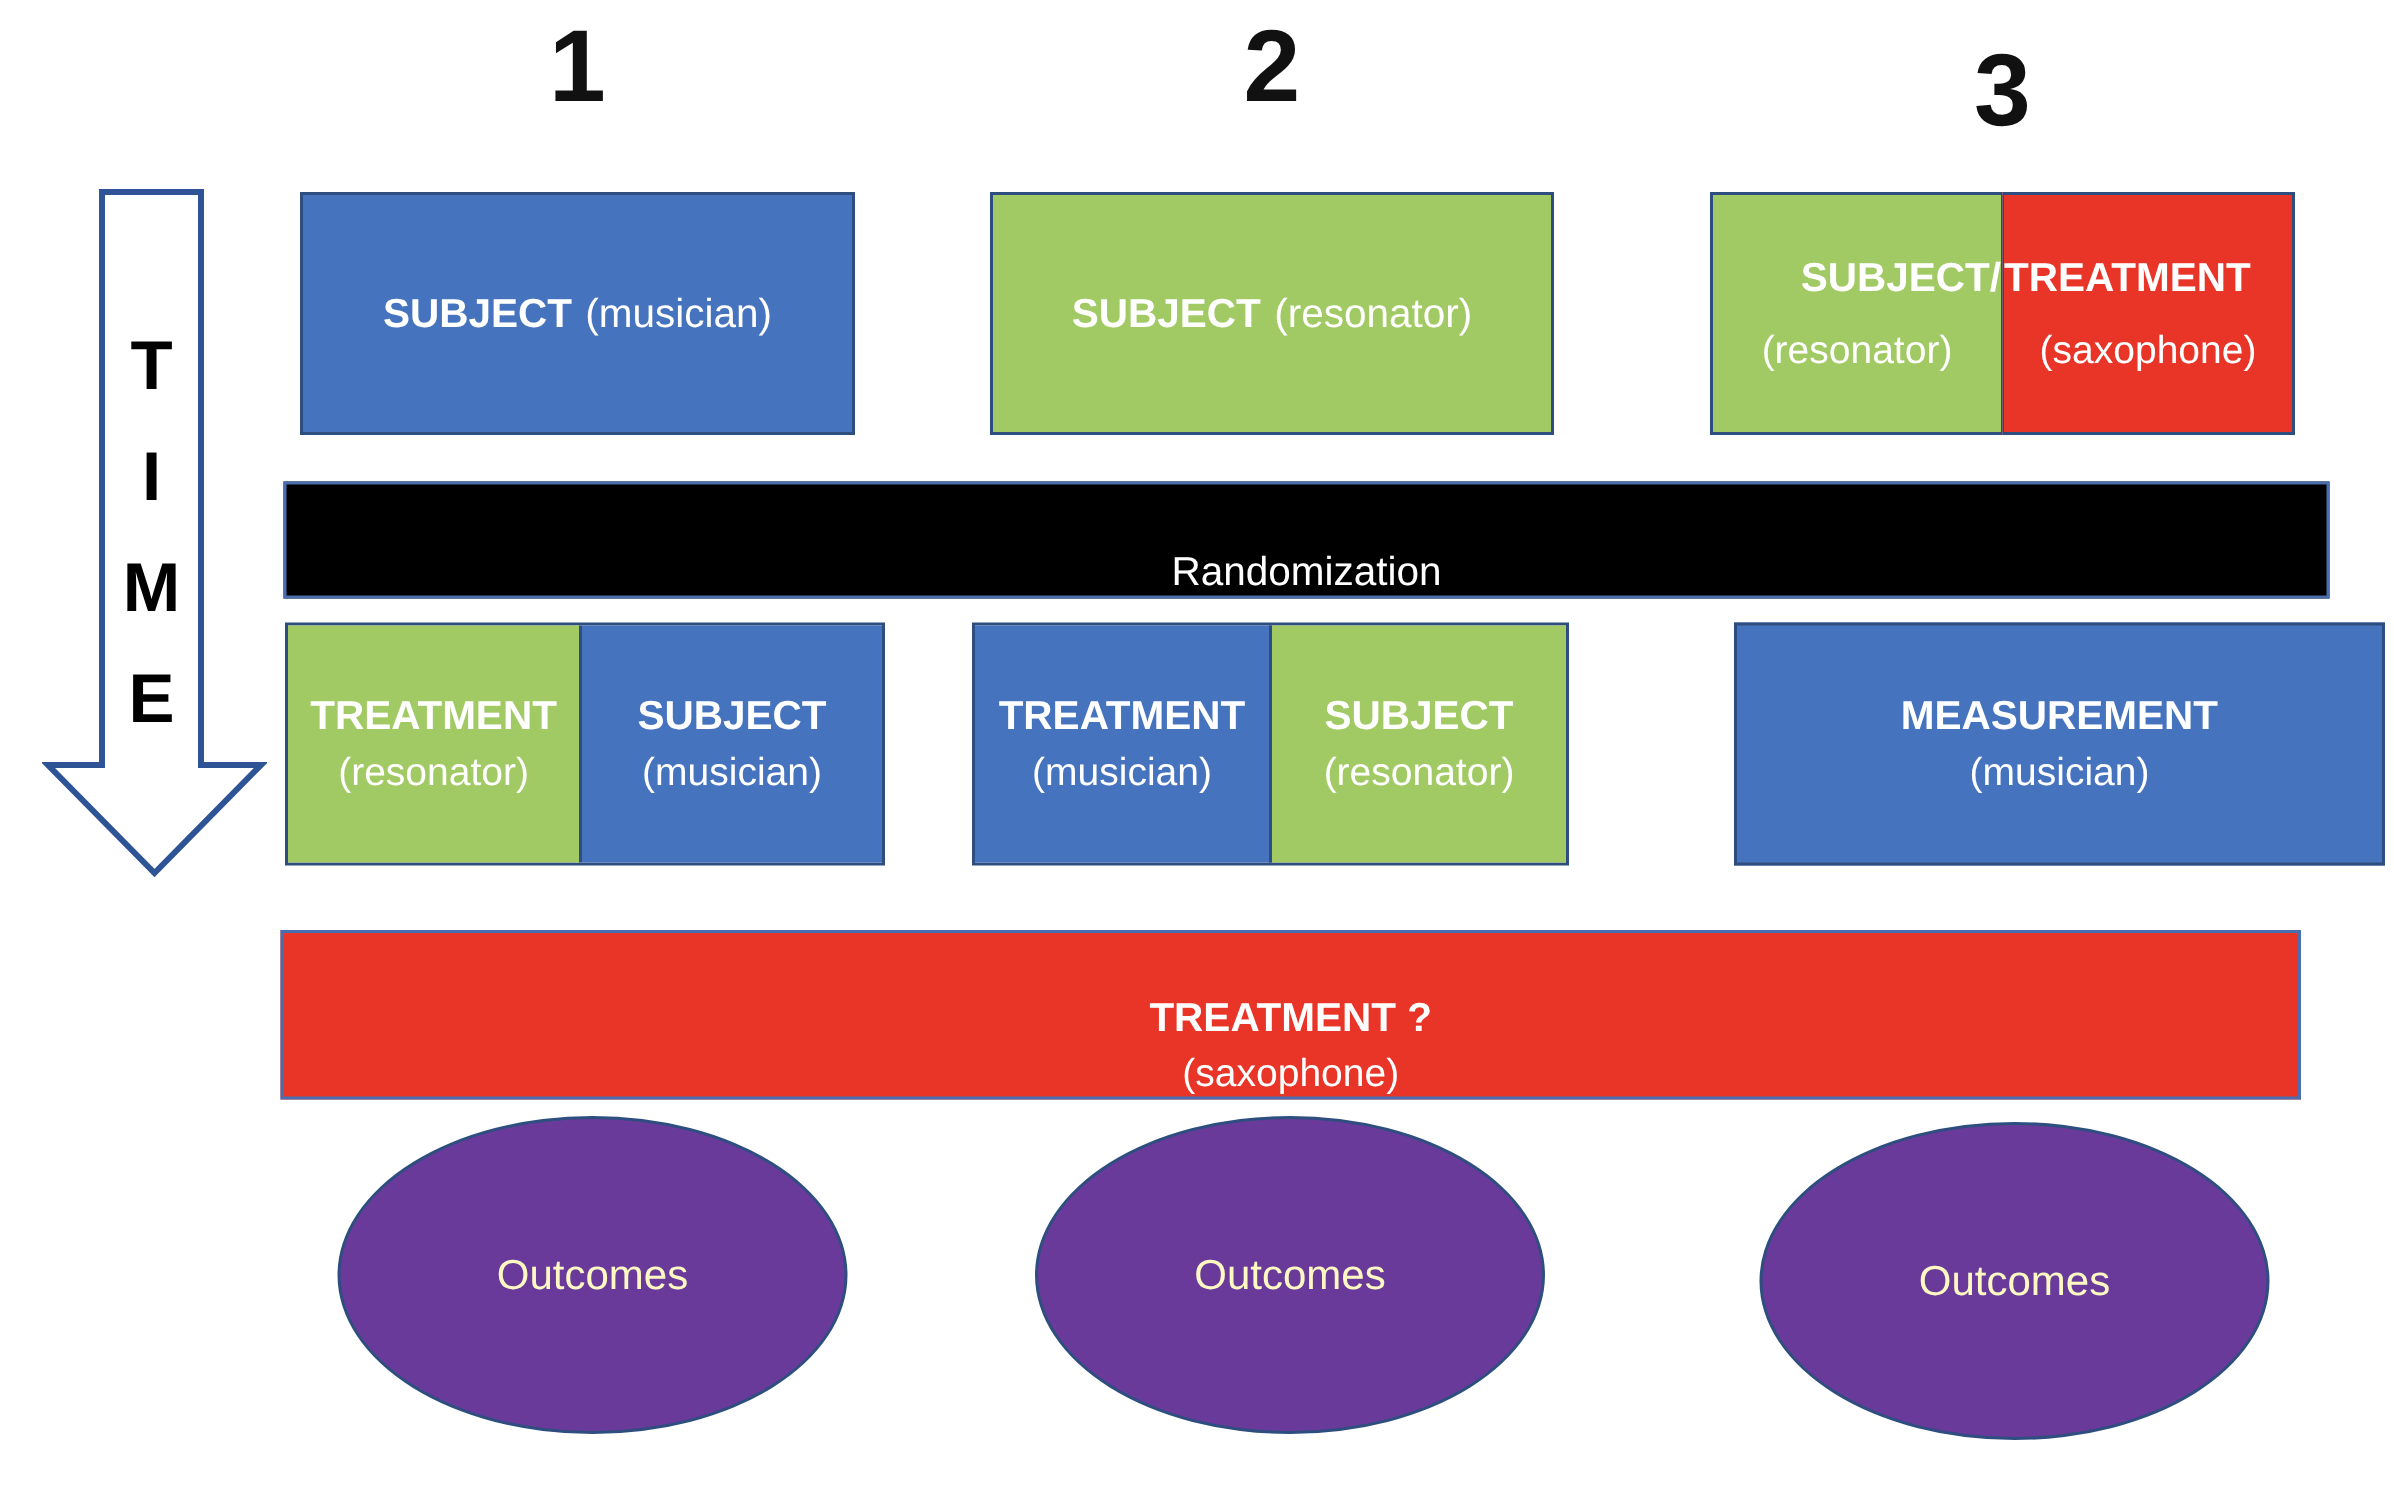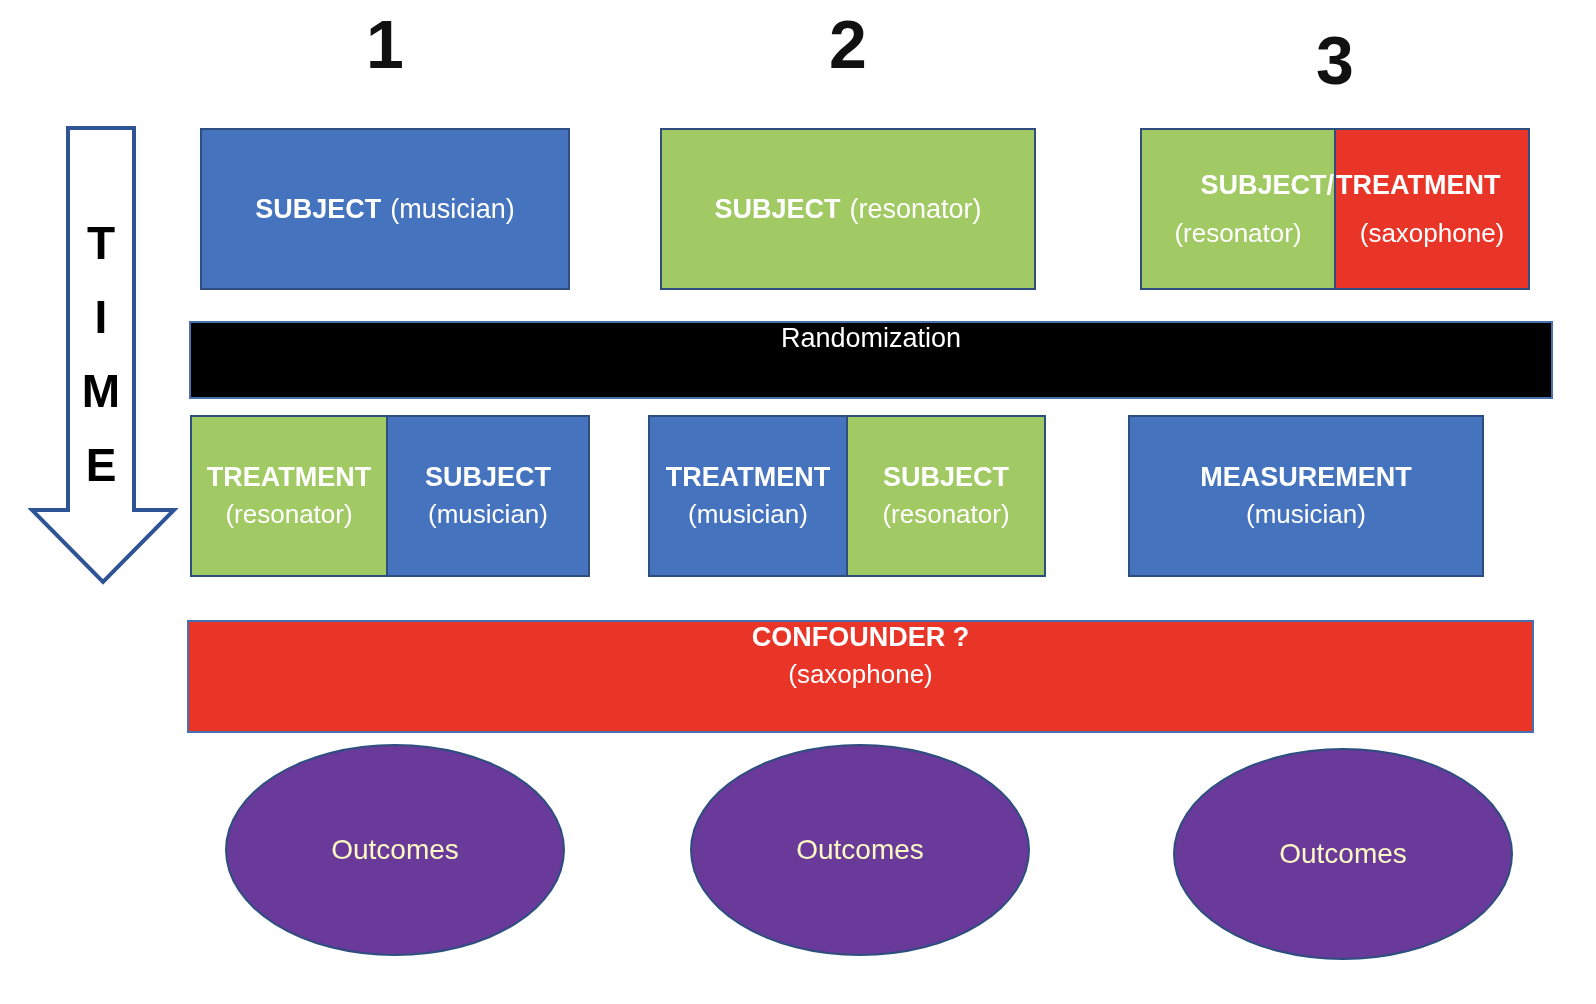--- a/index.html
+++ b/index.html
@@ -36,21 +36,21 @@
 
   
   .half .l1{width:100%;font-weight:700;line-height:1.1;}
   .half .l1.right-flush{text-align:right;}
   .half .l1.left-flush{text-align:left;}
   .half .l2{width:100%;text-align:center;font-weight:400;font-size:26px;line-height:1.1;}
   .split-title .half{gap:18px;}
 
   
   .bar{border:2px solid var(--borderLight,#4A6FAE);display:flex;flex-direction:column;
-    align-items:center;justify-content:flex-start;color:#fff;}
+    align-items:center;justify-content:flex-end;color:#fff;}
   .bar .t1{font-size:27px;font-weight:400;}
   .bar.two .t1{font-weight:700;}
   .bar.two .t2{font-size:26px;font-weight:400;margin-top:6px;}
 
   
   .ellipse{border-radius:50%;border:2px solid var(--borderDark,#2E4E80);
     display:flex;align-items:center;justify-content:center;
     color:#fef9c3;font-size:28px;}
 </style>
 </head>
@@ -116,29 +116,29 @@
     <div class="half divide fill-blue">
       <span class="bold">TREATMENT</span>
       <span class="sub">(musician)</span>
     </div>
     <div class="half fill-green">
       <span class="bold">SUBJECT</span>
       <span class="sub">(resonator)</span>
     </div>
   </div>
 
-  <div class="abs box fill-blue" style="left:1128px;top:415px;width:356px;height:162px;">
+  <div class="abs box fill-blue" style="left:1156px;top:415px;width:434px;height:162px;">
     <div class="half">
       <span class="bold">MEASUREMENT</span>
       <span class="sub">(musician)</span>
     </div>
   </div>
 
   <div class="abs bar two fill-red" style="left:187px;top:620px;width:1347px;height:113px;">
-    <div class="t1">CONFOUNDER ?</div>
+    <div class="t1">TREATMENT ?</div>
     <div class="t2">(saxophone)</div>
   </div>
 
   <div class="abs ellipse fill-purple" style="left:225px;top:744px;width:340px;height:212px;">
     <span>Outcomes</span>
   </div>
   <div class="abs ellipse fill-purple" style="left:690px;top:744px;width:340px;height:212px;">
     <span>Outcomes</span>
   </div>
   <div class="abs ellipse fill-purple" style="left:1173px;top:748px;width:340px;height:212px;">

